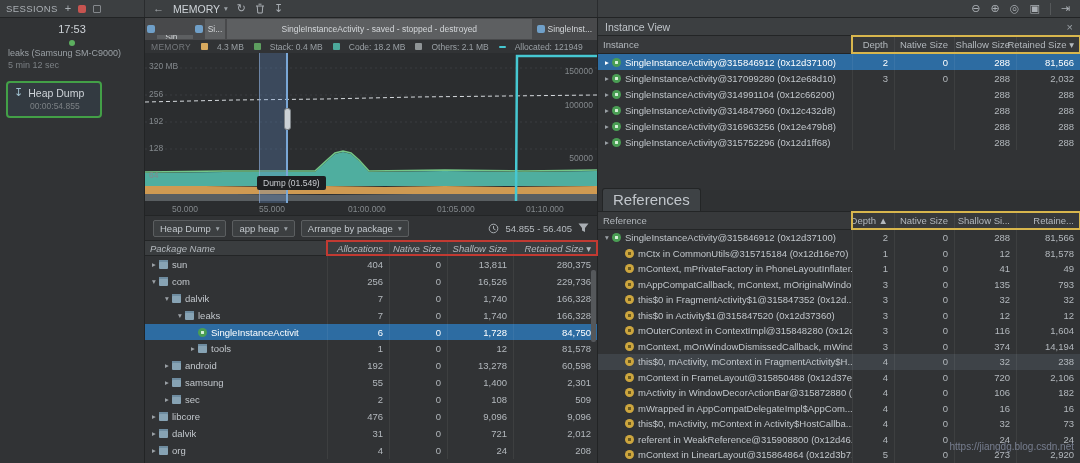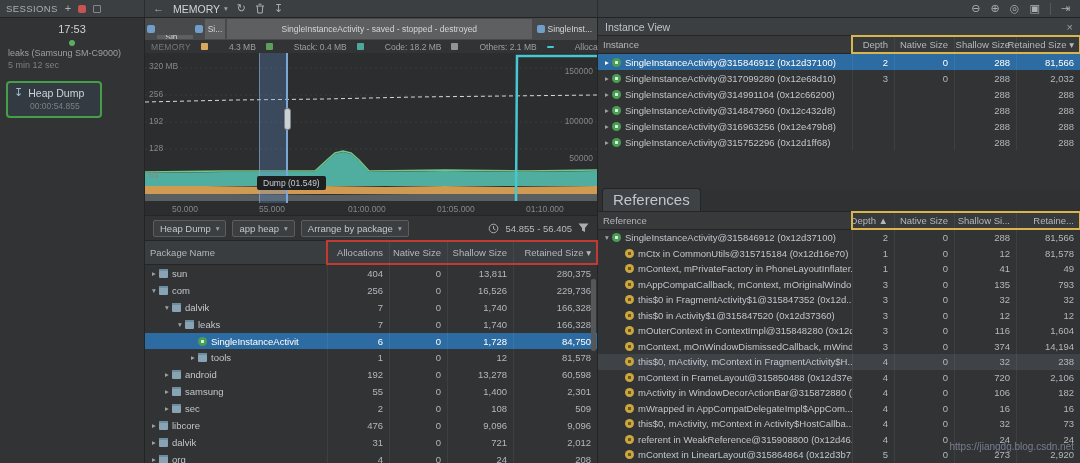--- a/index.html
+++ b/index.html
@@ -38,43 +38,43 @@
 
   
   .memory-panel { width:453px; flex:none; display:flex; flex-direction:column; background:#313335; border-right:1px solid #222425; position:relative; min-height:0; }
   .activity-bar { height:22px; flex:none; background:#48494b; display:flex; align-items:stretch; gap:2px; padding:1px 2px; overflow:hidden; }
   .act-seg { background:#5d5f61; color:#d3d6d9; font-size:8.5px; display:flex; align-items:center; justify-content:center; padding:0 3px; white-space:nowrap; overflow:hidden; }
   .seg1 { width:36px;margin-top:16px; } .seg2 { width:20px; } .seg3 { flex:1; }
   .seg-end { background:transparent; gap:3px; }
   .deploy-ico { width:8px; height:8px; background:#6f9fc8; border-radius:2px; flex:none; align-self:center; }
   .legend { height:13px; flex:none; display:flex; align-items:center; gap:10px; padding:0 8px 0 6px; font-size:8.5px; color:#9aa0a5; white-space:nowrap; }
   .stage-label { color:#75797d; letter-spacing:.3px; }
-  .leg-item { display:flex; align-items:center; gap:21px; }
+  .leg-item { display:flex; align-items:center; gap:9px; }
   .sw { width:7px; height:7px; border-radius:1px; flex:none; }
   .sw.orange { background:#d7a95e; } .sw.green { background:#5d9e5f; }
   .sw.teal { background:#4ca89a; } .sw.gray { background:#8f9496; }
   .sw.cyan { height:2px; background:#46c8d2; }
   .chart { height:150px; flex:none; position:relative; background:#2b2d2f; overflow:hidden; }
   .chart svg { position:absolute; left:0; top:0; }
   .ylab { position:absolute; left:4px; font-size:8.5px; color:#83888c; }
   .yl1{top:8px} .yl2{top:36px} .yl3{top:63px} .yl4{top:90px} .yl5{top:117px}
   .yrlab { position:absolute; right:4px; font-size:8.5px; color:#83888c; }
-  .yr1{top:13px} .yr2{top:63px} .yr3{top:100px}
+  .yr1{top:13px} .yr2{top:47px} .yr3{top:100px}
   .selection { position:absolute; top:0; bottom:0; left:114px; width:29px; background:rgba(96,140,200,.30); border-left:1px solid rgba(150,180,225,.55); border-right:2px solid #7aa7d6; }
   .sel-handle { position:absolute; right:-5px; top:55px; width:7px; height:22px; background:#ccd1d5; border:1px solid #7f8488; border-radius:3px; }
   .dump-tip { position:absolute; left:112px; top:123px; background:#1d1f21; color:#c8ccd0; font-size:8.5px; padding:2px 6px; border-radius:2px; white-space:nowrap; }
   .x-axis { height:13px; flex:none; position:relative; font-size:8.5px; color:#83888c; background:#2b2d2f; border-bottom:1px solid #232526; }
   .x-axis span { position:absolute; top:1px; }
   .xt1{left:27px} .xt2{left:114px} .xt3{left:203px} .xt4{left:292px} .xt5{left:381px}
   .heap-toolbar { height:24px; flex:none; display:flex; align-items:center; gap:6px; padding:0 8px; background:#313335; }
   .combo { display:flex; align-items:center; gap:5px; border:1px solid #5b5e60; background:#3c3f41; border-radius:2px; padding:2px 6px; font-size:9.5px; color:#c2c7cc; }
   .toolbar-right { margin-left:auto; display:flex; align-items:center; gap:6px; font-size:9.5px; color:#b7bcc1; }
 
   
-  .thead { height:25px; flex:none; background:#3a3d3f; border-top:1px solid #232526; border-bottom:1px solid #232526; display:flex; align-items:stretch; font-size:9.5px; color:#b3b8bd; }
+  .thead { height:16px; flex:none; background:#3a3d3f; border-top:1px solid #232526; border-bottom:1px solid #232526; display:flex; align-items:stretch; font-size:9.5px; color:#b3b8bd;font-style:italic; }
   .thead .cell { display:flex; align-items:center; }
   .cname { flex:1; min-width:0; padding-left:5px; display:flex; align-items:center; }
   .num { display:flex; align-items:center; justify-content:flex-end; padding-right:6px; border-left:1px solid rgba(255,255,255,.06); color:#b3b8bd; white-space:nowrap; }
   .w-alloc{width:62px} .w-native{width:58px} .w-shallow{width:66px} .w-retained{width:84px}
   .w-depth{width:42px} .w-nat{width:60px} .w-shal{width:62px} .w-ret{width:64px}
   .annot-red { display:flex; outline:2px solid #c23a32; outline-offset:-1px; }
   .annot-yellow { display:flex; outline:2px solid #d8b64d; outline-offset:-1px; }
   .rows { flex:1; min-height:0; overflow:hidden; position:relative; }
   .trow { display:flex; align-items:stretch; font-size:9.5px; flex:none; }
   .memory-panel .trow { height:16.9px; }

